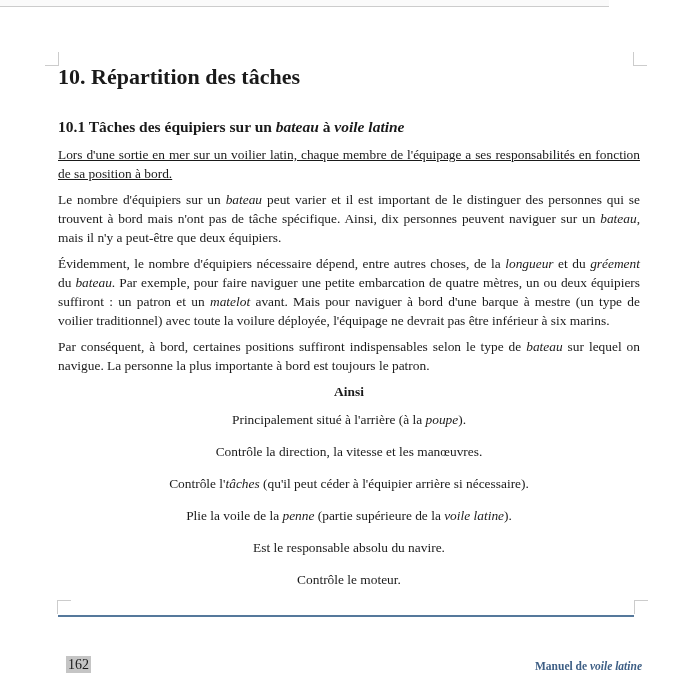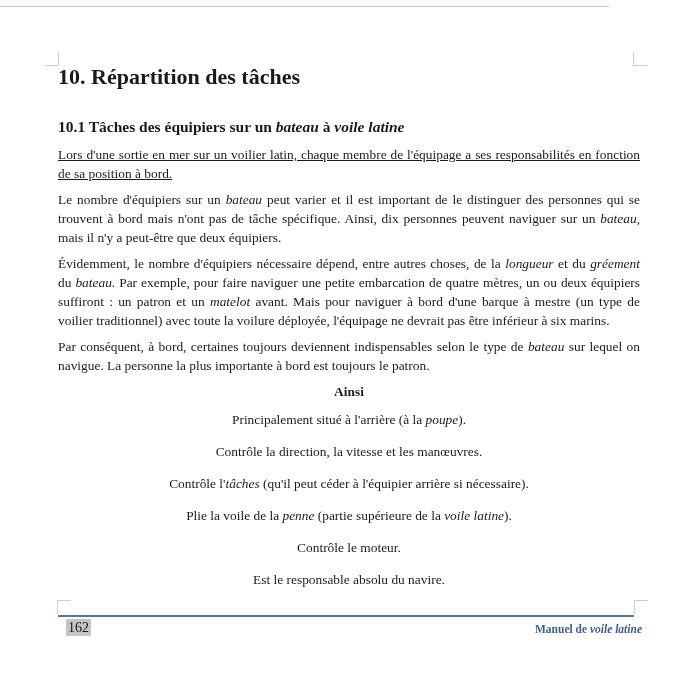--- a/index.html
+++ b/index.html
@@ -64,21 +64,21 @@
     margin-bottom: 9px;
   }
   .footer-rule {
     position: absolute;
     left: 58px; top: 615px;
     width: 576px; height: 0;
     border-top: 2px solid var(--rule, #55789b);
   }
   .footer-row {
     position: absolute;
-    left: 58px; top: 619px;
+    left: 58px; top: 656px;
     width: 576px;
     font-size: 13.5px;
     line-height: 17px;
     padding-left: 8px;
   }
   .page-number {
     display: inline-block;
     background: var(--shade, #c5c5c5);
     padding: 0 2px;
     font-size: 14px;
@@ -103,29 +103,29 @@
   <span class="corner fl"></span>
   <span class="corner fr"></span>
 
   <div class="content">
     <h1 class="chapter">10. Répartition des tâches</h1>
     <h2 class="section"><span>10.1 Tâches des équipiers sur un </span><i>bateau</i><span> à </span><i>voile latine</i></h2>
 
     <p class="body first"><span>Lors d'une sortie en mer sur un voilier latin, chaque membre de l'équipage a ses responsabilités en fonction de sa position à bord.</span></p>
     <p class="body"><span>Le nombre d'équipiers sur un </span><i>bateau</i><span> peut varier et il est important de le distinguer des personnes qui se trouvent à bord mais n'ont pas de tâche spécifique. Ainsi, dix personnes peuvent naviguer sur un </span><i>bateau</i><span>, mais il n'y a peut-être que deux équipiers.</span></p>
     <p class="body"><span>Évidemment, le nombre d'équipiers nécessaire dépend, entre autres choses, de la </span><i>longueur</i><span> et du </span><i>gréement</i><span> du </span><i>bateau</i><span>. Par exemple, pour faire naviguer une petite embarcation de quatre mètres, un ou deux équipiers suffiront : un patron et un </span><i>matelot</i><span> avant. Mais pour naviguer à bord d'une barque à mestre (un type de voilier traditionnel) avec toute la voilure déployée, l'équipage ne devrait pas être inférieur à six marins.</span></p>
-    <p class="body"><span>Par conséquent, à bord, certaines toujours deviennent indispensables selon le type de </span><i>bateau</i><span> sur le­quel on navigue. La personne la plus importante à bord est toujours le patron.</span></p>
+    <p class="body"><span>Par conséquent, à bord, certaines positions suffiront indispensables selon le type de </span><i>bateau</i><span> sur le­quel on navigue. La personne la plus importante à bord est toujours le patron.</span></p>
 
     <p class="center role-head">Ainsi</p>
     <p class="center"><span>Principalement situé à l'arrière (à la </span><i>poupe</i><span>).</span></p>
     <p class="center"><span>Contrôle la direction, la vitesse et les manœuvres.</span></p>
     <p class="center"><span>Contrôle l'</span><i>tâches</i><span> (qu'il peut céder à l'équipier arrière si nécessaire).</span></p>
     <p class="center"><span>Plie la voile de la </span><i>penne</i><span> (partie supérieure de la </span><i>voile latine</i><span>).</span></p>
+    <p class="center"><span>Est le responsable absolu du navire.</span></p>
     <p class="center"><span>Contrôle le moteur.</span></p>
-    <p class="center"><span>Est le responsable absolu du navire.</span></p>
   </div>
 
   <div class="footer-rule"></div>
   <div class="footer-row">
     <span class="page-number">162</span>
     <span class="footer-center"><span>Manuel de </span><i>voile latine</i></span>
   </div>
 </div>
 
 </body></html>

